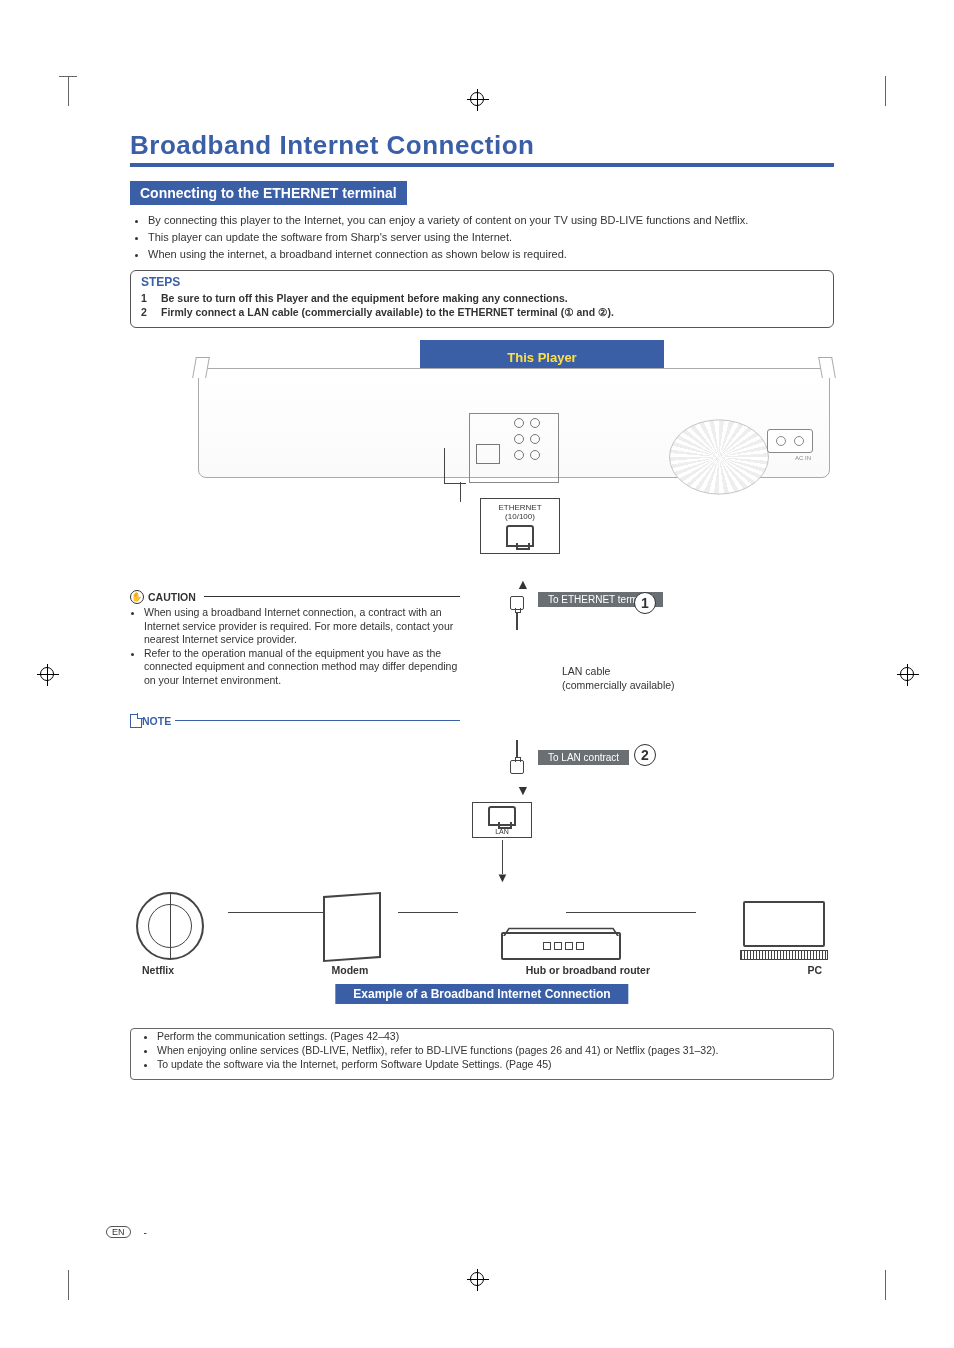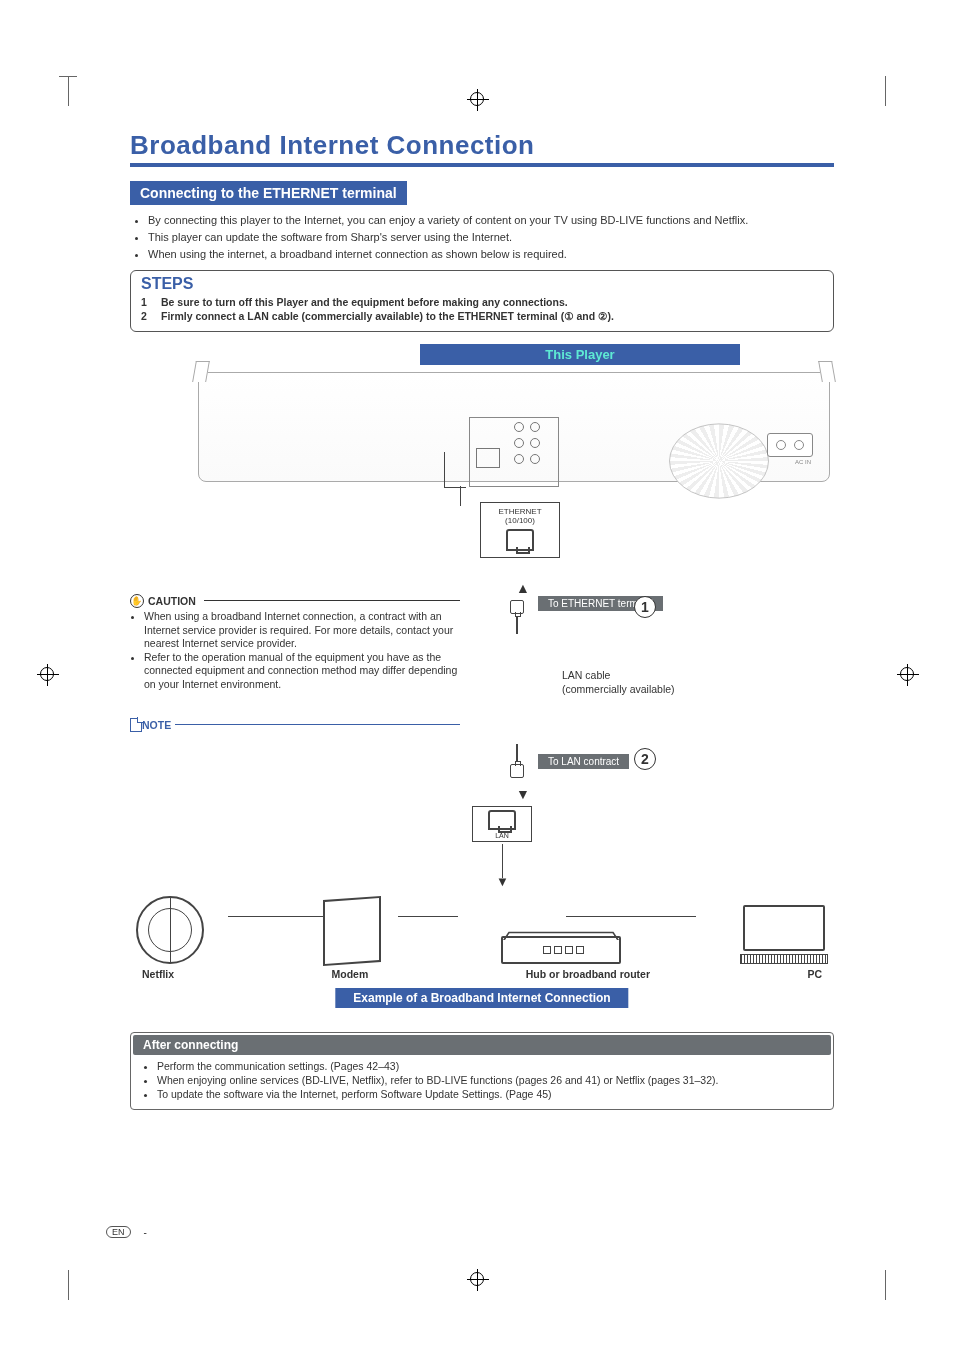--- a/index.html
+++ b/index.html
@@ -66,29 +66,29 @@
   }
   ul.bullets { margin: 0 0 8px 0; padding-left: 18px; font-size: 11px; line-height: 1.35; }
   ul.bullets li { margin-bottom: 2px; }
 
   .steps-box {
     border: 1px solid #555;
     border-radius: 6px;
     padding: 4px 10px 8px 10px;
     margin-bottom: 12px;
   }
-  .steps-title { color: #3a5fa7; font-weight: bold; font-size: 16px; margin-bottom: 2px; }
+  .steps-title { color: #3a5fa7; font-weight: bold; font-size: 12px; margin-bottom: 2px; }
   .steps-list { font-size: 10.5px; font-weight: bold; line-height: 1.35; }
   .steps-list .row { display: flex; gap: 10px; }
   .steps-list .num { width: 10px; flex-shrink:0; }
 
   .diagram-wrap { position: relative; height: 680px; }
   .this-player-badge {
-    position: absolute; top: 0; left: 290px; width: 320px;
-    background: #3a5fa7; color:#5eead4; font-weight:bold; font-size:13px; text-align:center; padding:3px 0;
+    position: absolute; top: 0; left: 290px; width: 244px;
+    background: #3a5fa7; color:#fde047; font-weight:bold; font-size:13px; text-align:center; padding:10px 0;
   }
   .player-rear {
     position:absolute; top:28px; left:68px; right:4px; height:110px;
     border:1px solid #aaa; border-radius: 0 0 8px 8px;
     background: linear-gradient(#fff,#fafafa);
   }
   .player-rear::before, .player-rear::after {
     content:""; position:absolute; top:-12px; width:12px; height:20px; border:1px solid #aaa; background:#fff; border-bottom:none;
   }
   .player-rear::before { left:-5px; transform: skewX(-10deg); }
@@ -319,21 +319,20 @@
       <div class="note-block">
         <div class="note-head">
           <span class="icon"></span>
           <span>NOTE</span>
           <span class="rule"></span>
         </div>
       </div>
     </div>
 
     <div class="after-box">
-      <div class="after-head">After connecting</div>
       <ul>
         <li>Perform the communication settings. (Pages 42–43)</li>
         <li>When enjoying online services (BD-LIVE, Netflix), refer to BD-LIVE functions (pages 26 and 41) or Netflix (pages 31–32).</li>
         <li>To update the software via the Internet, perform Software Update Settings. (Page 45)</li>
       </ul>
     </div>
   </div>
 
   <div class="page-footer">
     <span class="en">EN</span>

